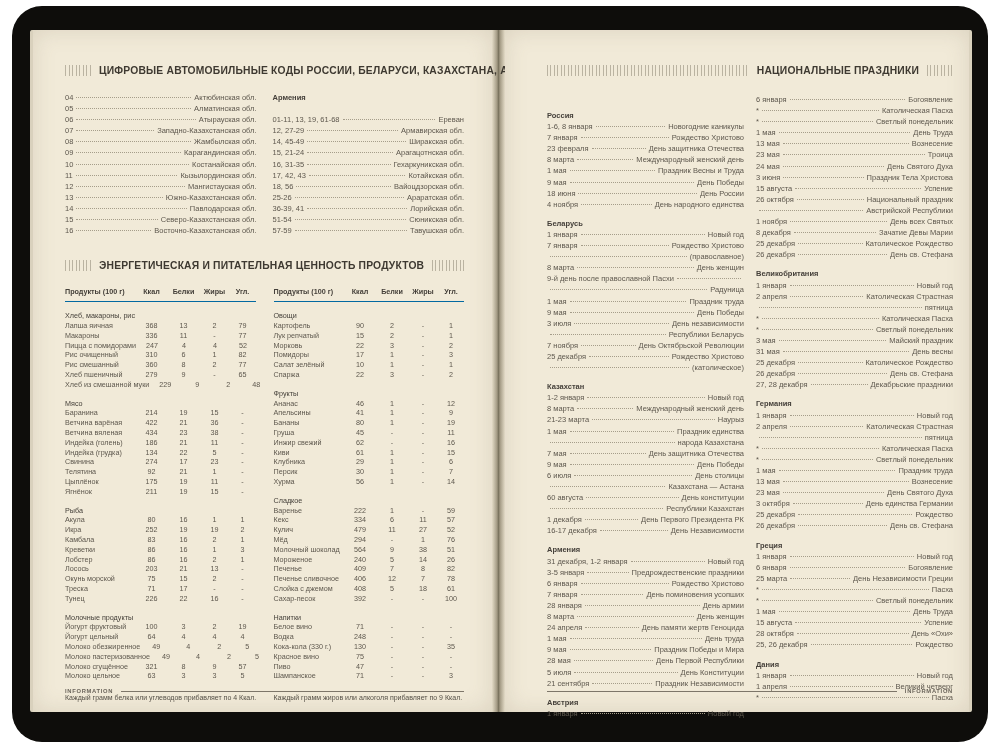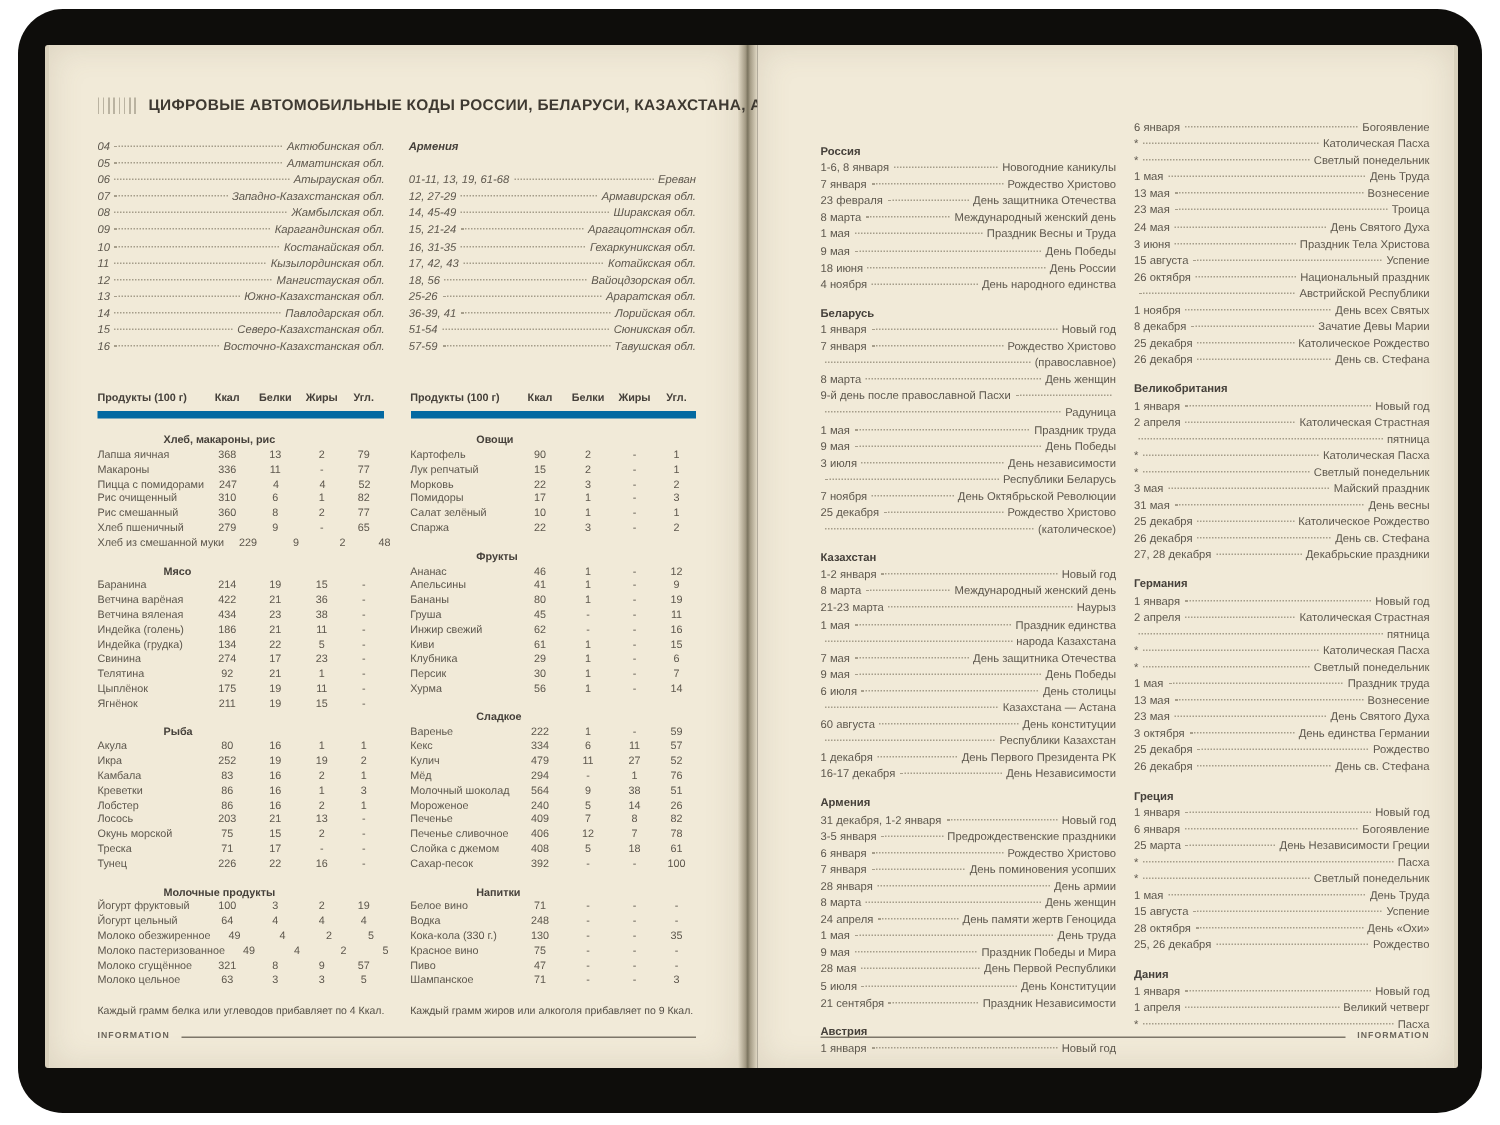--- a/index.html
+++ b/index.html
@@ -22,31 +22,31 @@
 
   
   .ln{display:flex;align-items:baseline;font-size:7.5px;line-height:11.1px;height:11.1px;color:#5d574d;}
   .ln .d{white-space:nowrap;}
   .ln .dots{flex:1;border-bottom:1px dotted #a59d8a;margin:0 3px;transform:translateY(-2px);min-width:6px;}
   .ln .t{white-space:nowrap;}
   .ln.b{font-weight:bold;color:#45403a;}
   .ln.sp{visibility:hidden;}
 
   .cols{display:flex;gap:16px;margin-top:14px;}
-  .col{flex:1;min-width:0;font-style:italic;}
+  .col{flex:1;min-width:0;}
 
   .nutri-wrap{margin-top:22px;}
   .n-cols{display:flex;gap:18px;margin-top:12px;}
   .n-col{flex:1;min-width:0;font-size:7.2px;color:#5d574d;}
   .n-head,.n-row{display:grid;grid-template-columns:1fr 32px 32px 30px 26px;}
-  .n-head{font-weight:bold;color:#45403a;padding:2px 0 5px;border-bottom:5px solid #0369a1;margin-bottom:7px;}
+  .n-head{font-weight:bold;color:#45403a;padding:2px 0 5px;border-bottom:1px solid #0369a1;margin-bottom:7px;}
   .n-head span:nth-child(n+2),.n-row span:nth-child(n+2){text-align:center;}
   .n-row{line-height:9.8px;}
   .n-row span:first-child{white-space:nowrap;}
-  .n-group{font-weight:bold;color:#45403a;line-height:9.8px;margin-top:9px;margin-left:44px;}
+  .n-group{font-weight:normal;color:#45403a;line-height:9.8px;margin-top:9px;}
   .n-group:first-of-type{margin-top:1px;}
   .n-note{margin-top:13px;font-size:7px;color:#555047;white-space:nowrap;}
 
   .h-cols{display:flex;gap:12px;margin-top:16px;}
   .h-col{flex:1;min-width:0;}
   .h-country{font-weight:bold;font-size:7.5px;line-height:11.1px;color:#45403a;margin-top:8px;}
   .h-country:first-child{margin-top:16px;}
 
   .page-foot{position:absolute;left:32px;right:28px;bottom:18px;display:flex;align-items:center;gap:8px;
              font-size:5.8px;letter-spacing:.7px;color:#6a645a;font-weight:bold;}
@@ -188,20 +188,25 @@
             </div>
             <div class="ln">
               <span class="d">57-59</span>
               <span class="dots"></span>
               <span class="t">Тавушская обл.</span>
             </div>
           </div>
       </div>
 
       <div class="nutri-wrap">
+        <div class="sec-head">
+          <span class="stripe s-fix"></span>
+          <h1 class="sec-title">ЭНЕРГЕТИЧЕСКАЯ И ПИТАТЕЛЬНАЯ ЦЕННОСТЬ ПРОДУКТОВ</h1>
+          <span class="stripe s-flex"></span>
+        </div>
         <div class="n-cols">
           <div class="n-col" id="nutri-left">
               <div class="n-head">
                 <span>Продукты (100 г)</span>
                 <span>Ккал</span>
                 <span>Белки</span>
                 <span>Жиры</span>
                 <span>Угл.</span>
               </div>
               <div class="n-group">Хлеб, макароны, рис</div>
@@ -663,20 +668,25 @@
 
       <div class="page-foot">
         <span>INFORMATION</span>
         <span class="f-rule"></span>
       </div>
     </div>
 
     <div class="gutter"></div>
 
     <div class="page right">
+      <div class="sec-head">
+        <span class="stripe s-flex"></span>
+        <h1 class="sec-title">НАЦИОНАЛЬНЫЕ ПРАЗДНИКИ</h1>
+        <span class="stripe s-fix"></span>
+      </div>
       <div class="h-cols">
         <div class="h-col" id="hol-1">
             <div class="h-country">Россия</div>
             <div class="ln">
               <span class="d">1-6, 8 января</span>
               <span class="dots"></span>
               <span class="t">Новогодние каникулы</span>
             </div>
             <div class="ln">
               <span class="d">7 января</span>

